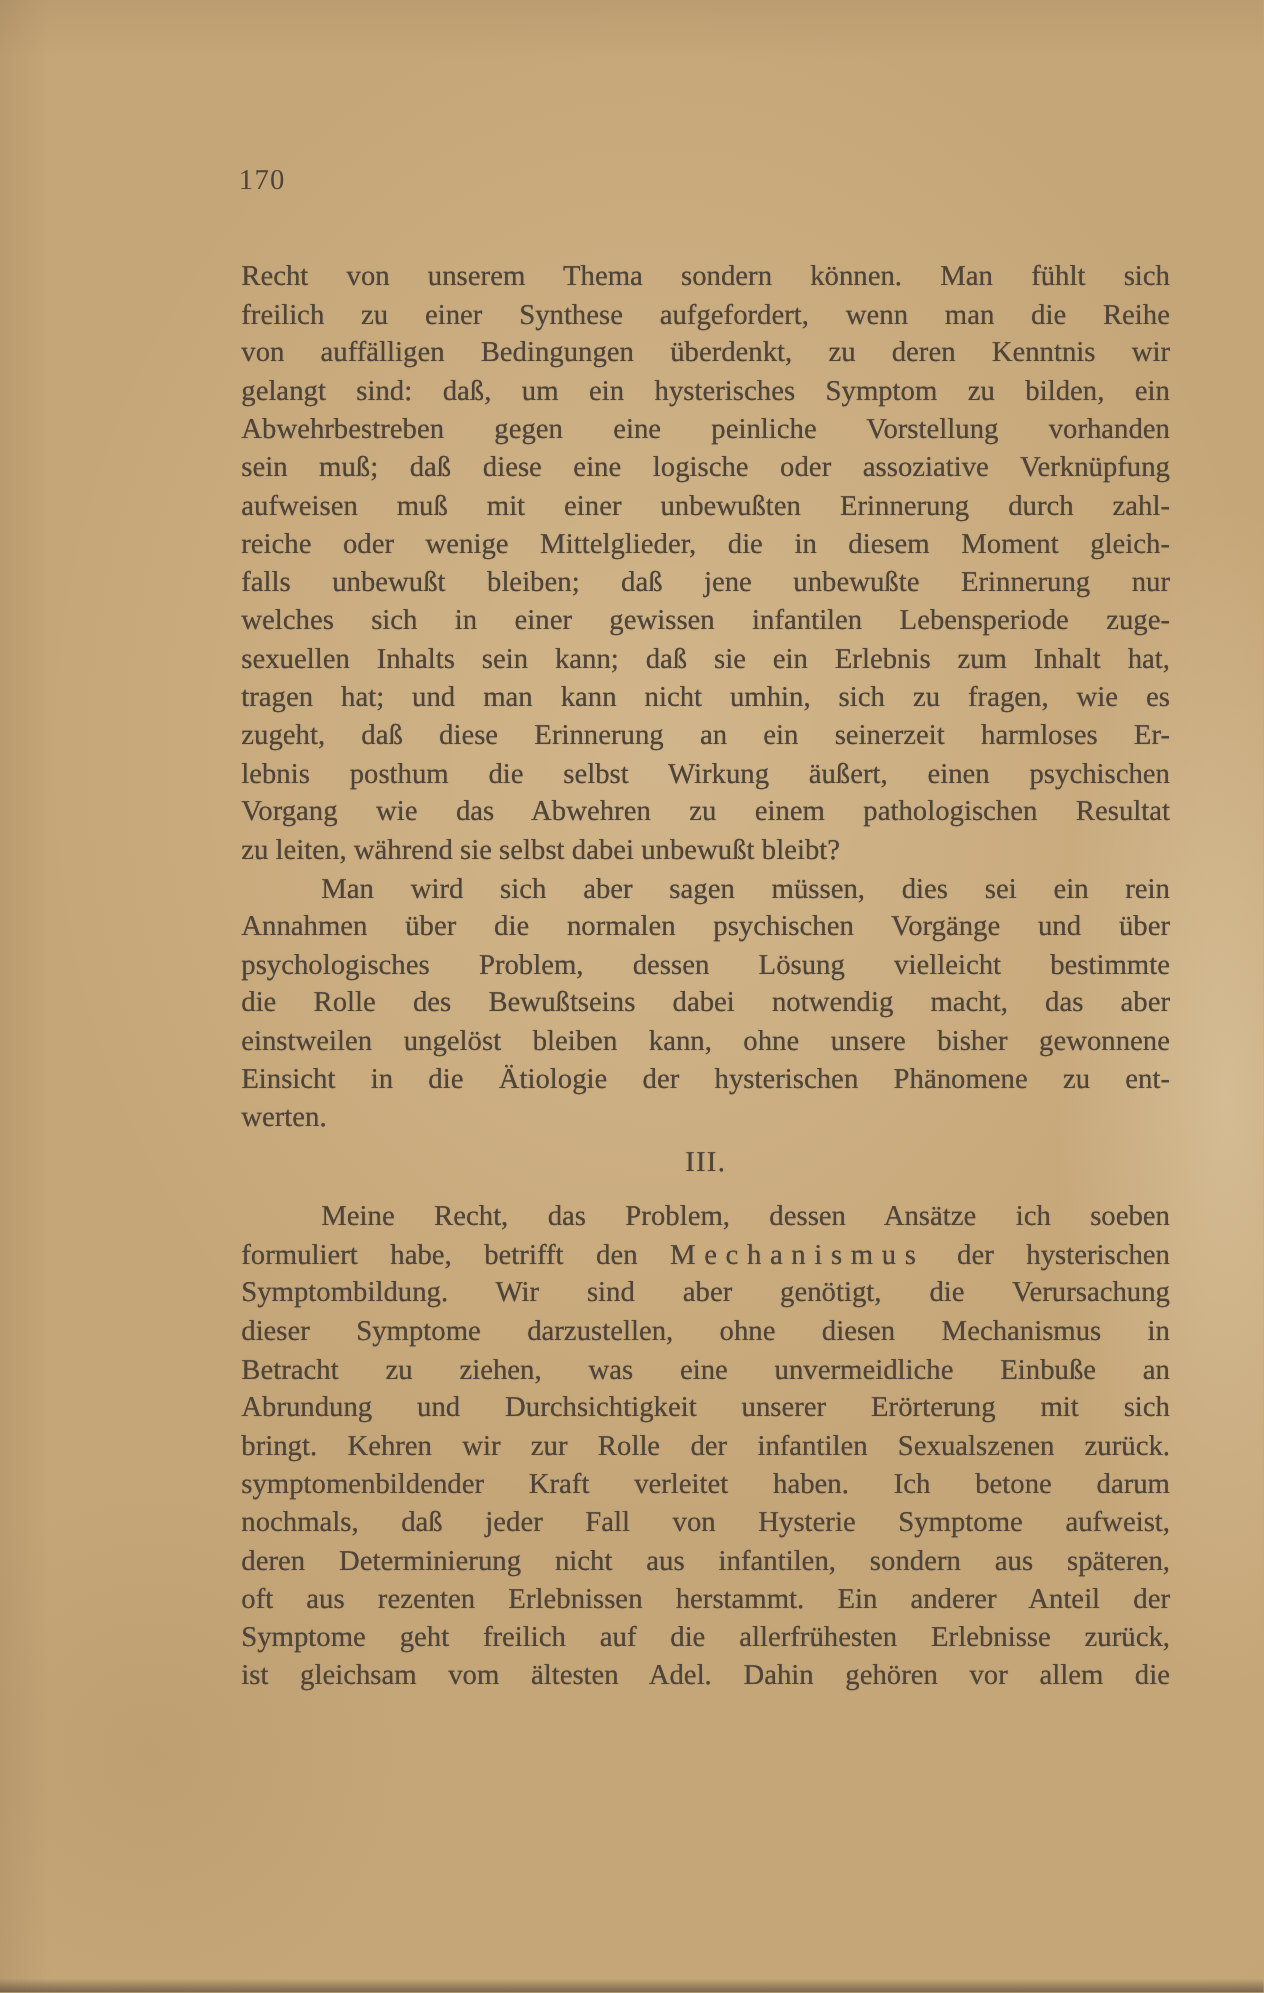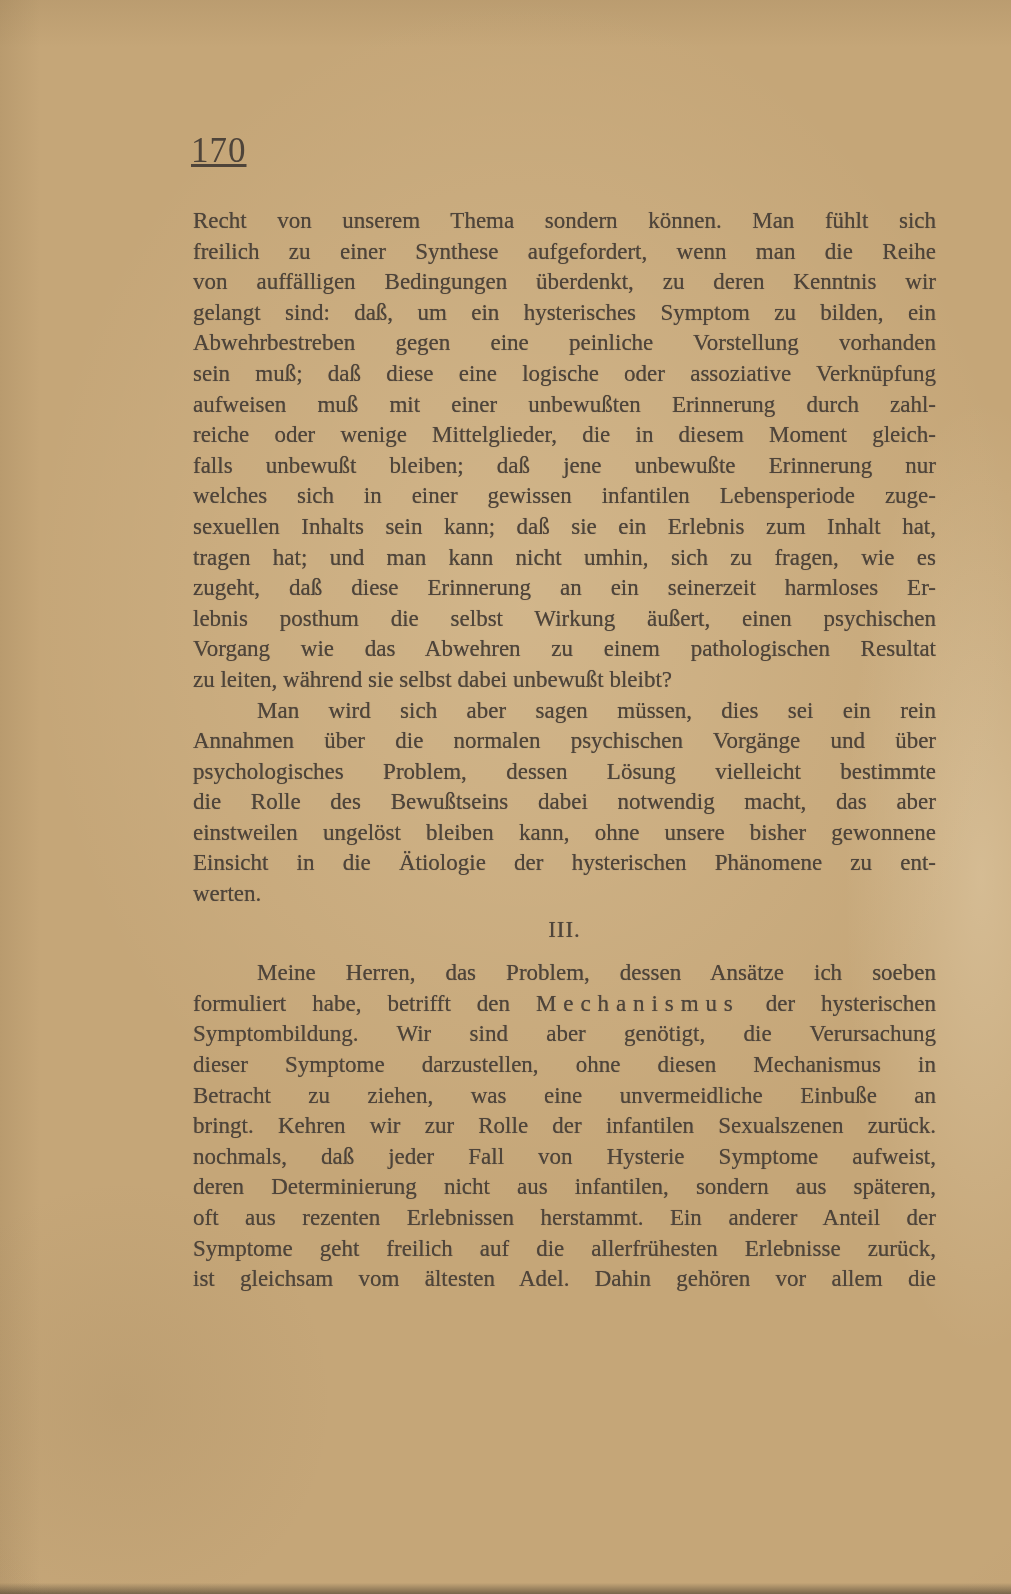--- a/index.html
+++ b/index.html
@@ -24,24 +24,23 @@
       radial-gradient(ellipse 18% 40% at 97% 55%, rgba(255,244,218,0.28), rgba(255,244,218,0) 75%),
       radial-gradient(ellipse 30% 20% at 12% 88%, rgba(120,96,60,0.10), rgba(120,96,60,0) 70%),
       radial-gradient(ellipse 130% 110% at 50% 42%, rgba(0,0,0,0) 62%, rgba(96,74,42,0.16) 100%),
       linear-gradient(to right, rgba(96,74,42,0.12), rgba(96,74,42,0) 4%),
       linear-gradient(to bottom, rgba(96,74,42,0.10), rgba(96,74,42,0) 3%, rgba(96,74,42,0) 99.3%, rgba(58,50,38,0.55) 100%);
   }
   .page-number {
     position: absolute;
     left: 191px;
     top: 131px;
-    font-size: 35px;
+    font-size: 23px;
     letter-spacing: 1px;
     color: var(--ink, #4e443a);
-    text-decoration: underline;
   }
   .text-column {
     position: absolute;
     left: 193px;
     top: 194px;
     width: 743px;
     color: var(--ink, #4e443a);
     font-size: 23px;
     text-shadow: 0 0 0.7px rgba(78,68,56,0.75);
     margin-top: 12px;
@@ -88,24 +87,26 @@
     <div class="line">Vorgang wie das Abwehren zu einem pathologischen Resultat</div>
     <div class="line lastline">zu leiten, während sie selbst dabei unbewußt bleibt?</div>
     <div class="line indent">Man wird sich aber sagen müssen, dies sei ein rein</div>
     <div class="line">Annahmen über die normalen psychischen Vorgänge und über</div>
     <div class="line">psychologisches Problem, dessen Lösung vielleicht bestimmte</div>
     <div class="line">die Rolle des Bewußtseins dabei notwendig macht, das aber</div>
     <div class="line">einstweilen ungelöst bleiben kann, ohne unsere bisher gewonnene</div>
     <div class="line">Einsicht in die Ätiologie der hysterischen Phänomene zu ent-</div>
     <div class="line lastline">werten.</div>
     <div class="heading">III.</div>
-    <div class="line indent">Meine Herren, das Problem, dessen Ansätze ich soeben</div>
+    <div class="line indent">Meine Recht, das Problem, dessen Ansätze ich soeben</div>
     <div class="line"><span>formuliert habe, betrifft den </span><span class="sperr">Mechanismus</span><span> der hysterischen</span></div>
     <div class="line">Symptombildung. Wir sind aber genötigt, die Verursachung</div>
     <div class="line">dieser Symptome darzustellen, ohne diesen Mechanismus in</div>
     <div class="line">Betracht zu ziehen, was eine unvermeidliche Einbuße an</div>
+    <div class="line">Abrundung und Durchsichtigkeit unserer Erörterung mit sich</div>
     <div class="line">bringt. Kehren wir zur Rolle der infantilen Sexualszenen zurück.</div>
+    <div class="line">symptomenbildender Kraft verleitet haben. Ich betone darum</div>
     <div class="line">nochmals, daß jeder Fall von Hysterie Symptome aufweist,</div>
     <div class="line">deren Determinierung nicht aus infantilen, sondern aus späteren,</div>
     <div class="line">oft aus rezenten Erlebnissen herstammt. Ein anderer Anteil der</div>
     <div class="line">Symptome geht freilich auf die allerfrühesten Erlebnisse zurück,</div>
     <div class="line">ist gleichsam vom ältesten Adel. Dahin gehören vor allem die</div>
   </div>
 
 </body></html>

